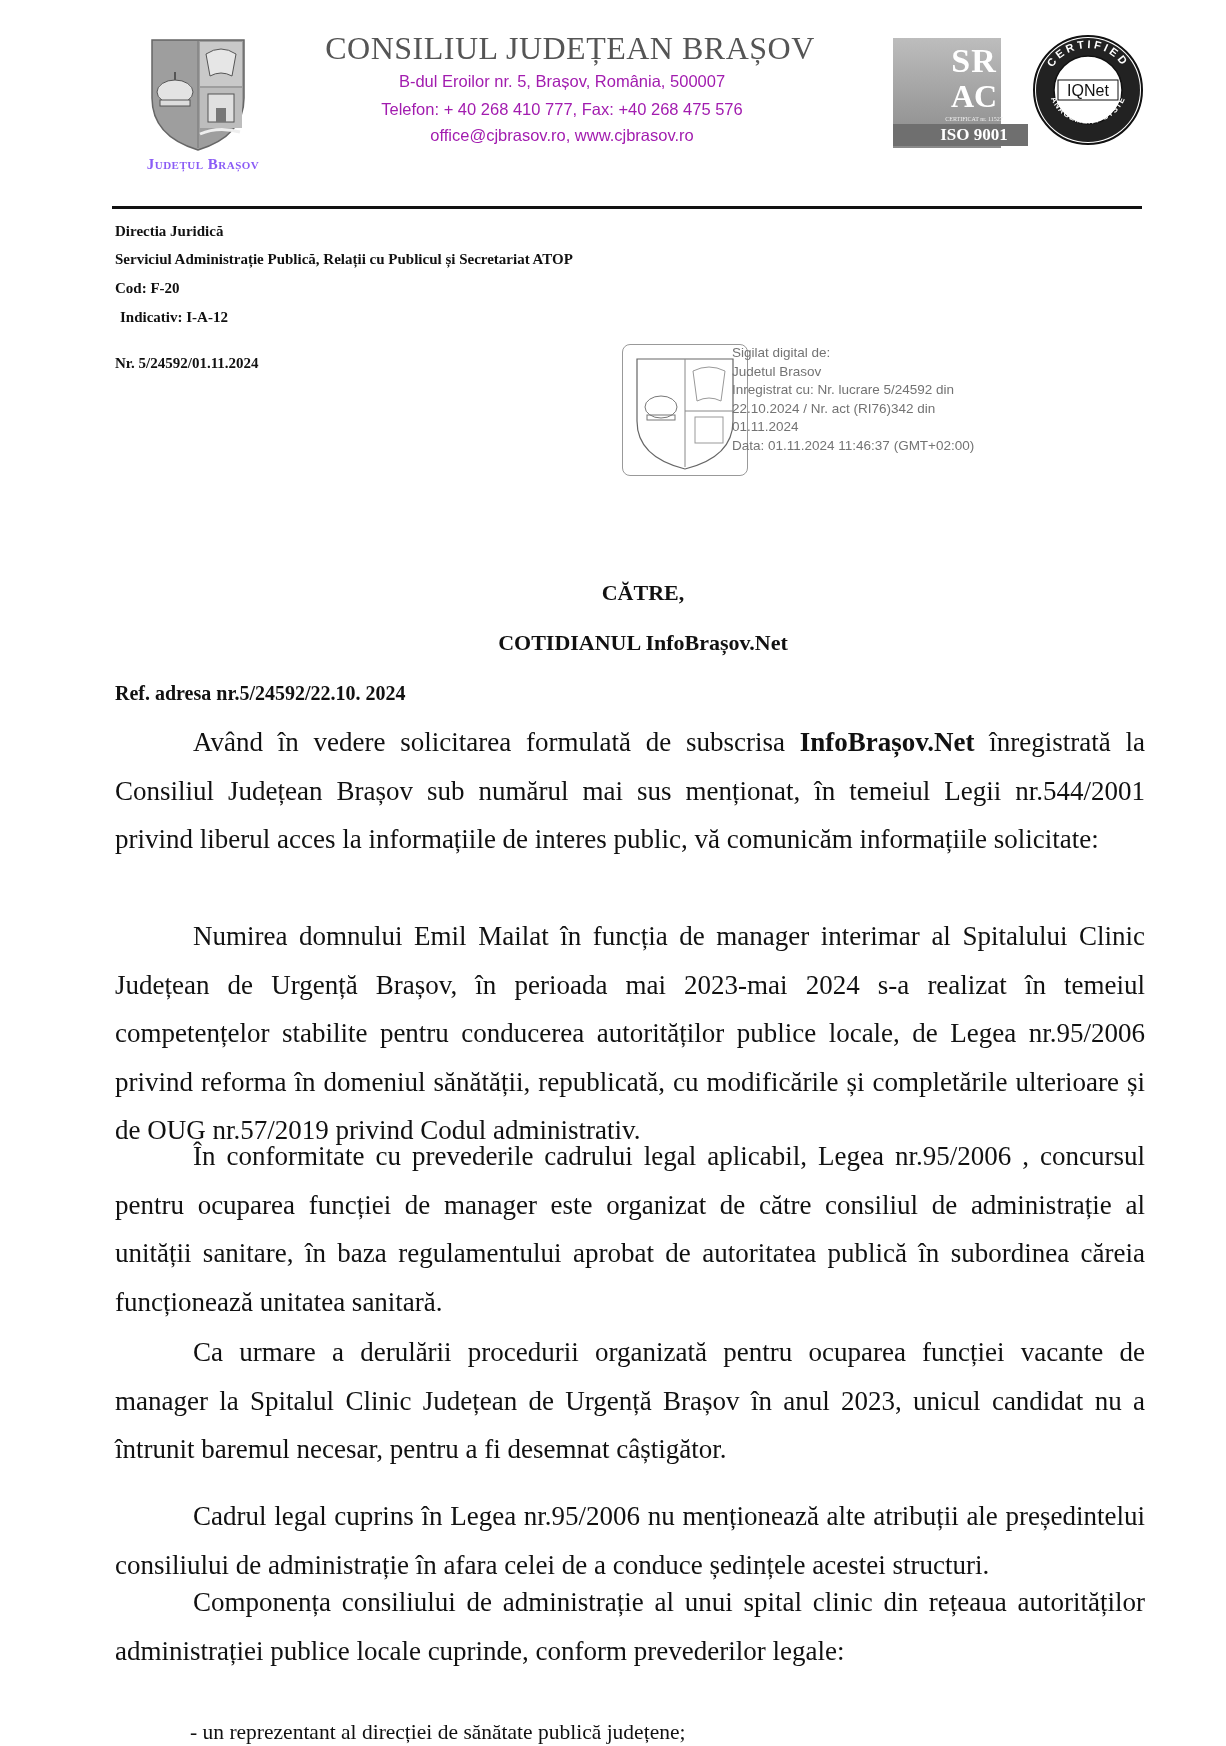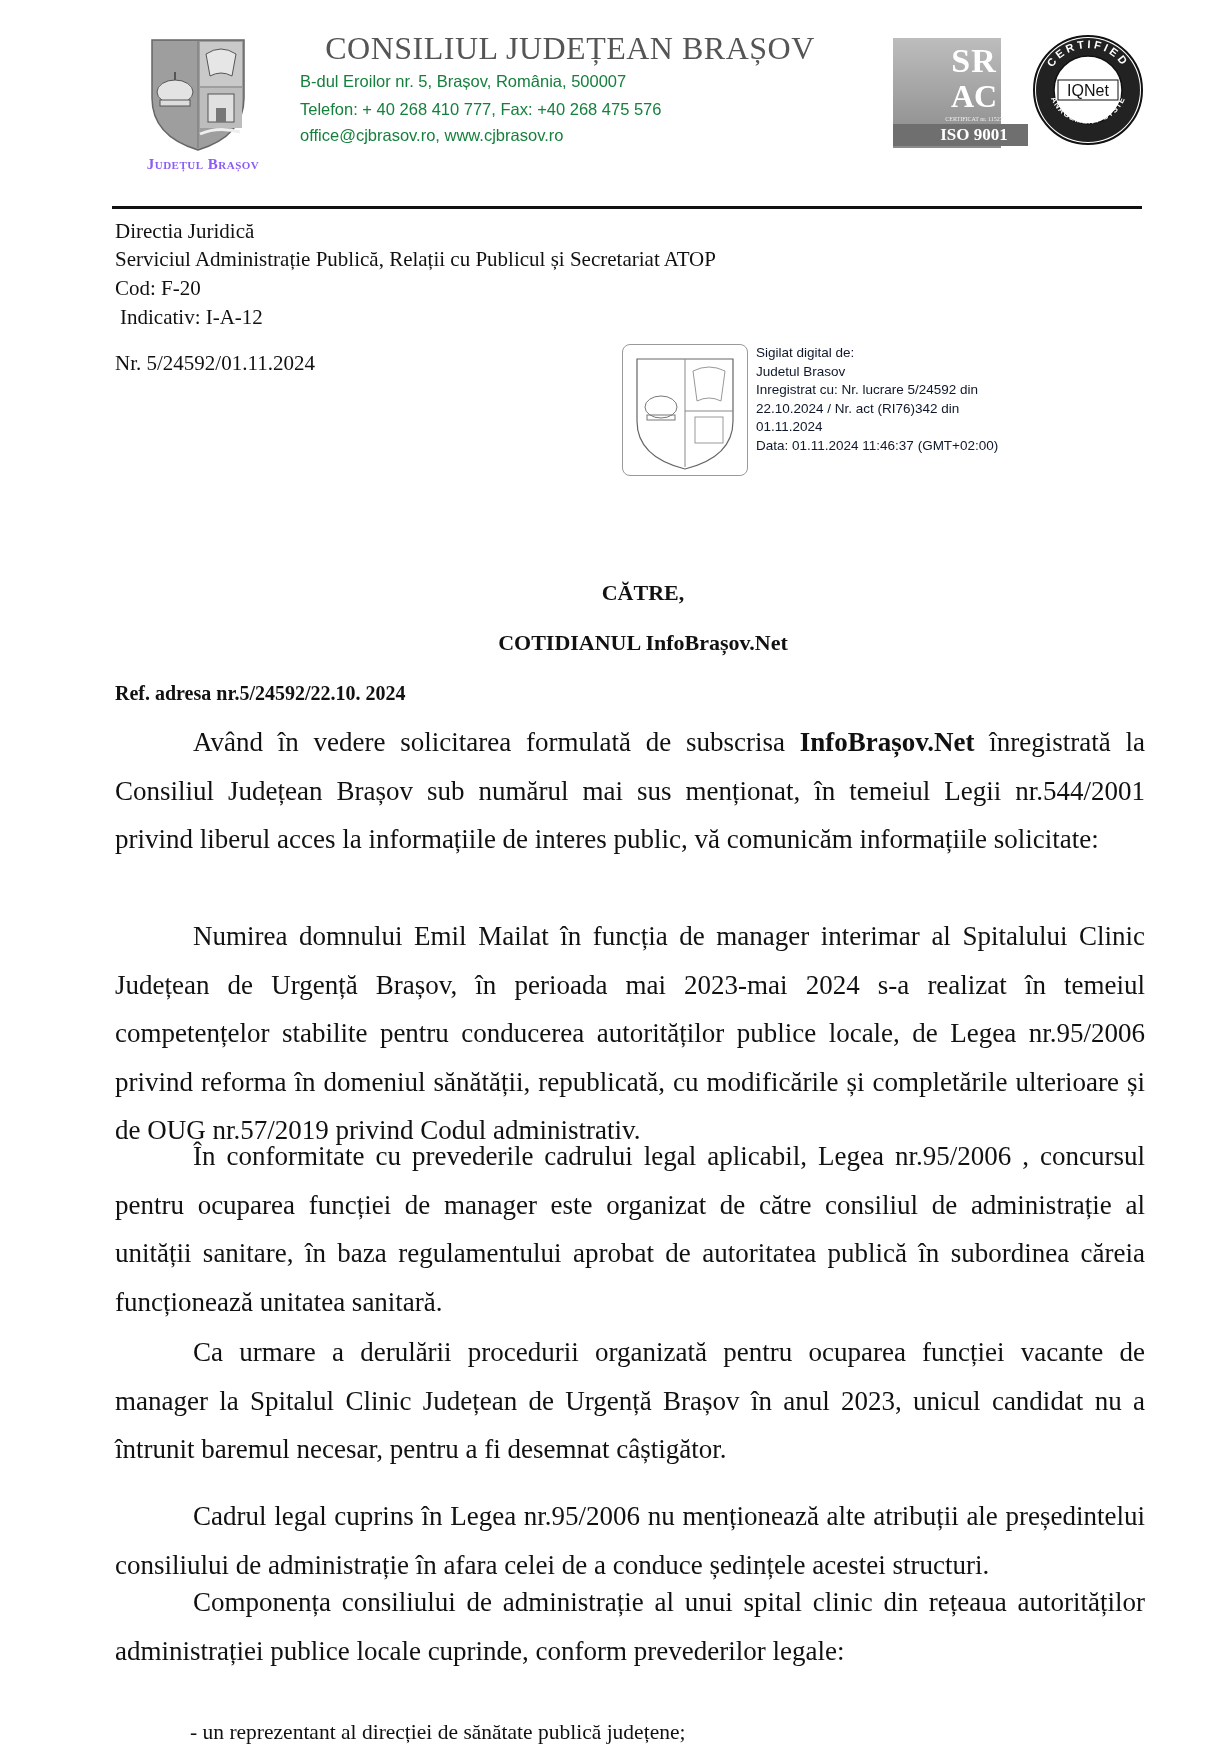--- a/index.html
+++ b/index.html
@@ -5,40 +5,40 @@
   html, body { margin: 0; padding: 0; background: #ffffff; }
   body { width: 1226px; height: 1746px; position: relative; overflow: hidden; color: #111; }
   .abs { position: absolute; }
   .serif { font-family: "Liberation Serif", "DejaVu Serif", serif; }
   .sans { font-family: "Liberation Sans", "DejaVu Sans", sans-serif; }
 
   
   #crest { left: 148px; top: 36px; width: 100px; height: 118px; }
   #county-label { left: 118px; top: 156px; width: 170px; text-align: center; font-size: 15px; letter-spacing: 0.5px; font-variant: small-caps; font-weight: bold; color: #8b5cf6; }
   #org-title { left: 300px; top: 30px; width: 540px; text-align: center; font-size: 32px; color: #555; letter-spacing: 0.5px; }
-  .contact { left: 300px; width: 540px; font-size: 16.5px; color: #15803d; }
+  .contact { left: 292px; width: 540px; text-align: center; font-size: 16.5px; color: #a21caf; }
   #addr { top: 72px; } #phone { top: 100px; } #email { top: 126px; }
 
   #srac { left: 893px; top: 38px; width: 108px; height: 110px; background: linear-gradient(#bdbdbd, #9e9e9e 60%, #8a8a8a); }
   #srac .big { position:absolute; left:0; width:100%; text-align:center; color:#fff; font-weight:bold; font-family:Liberation Serif, serif;padding-left:27px; }
   #srac .sr { top: 4px; font-size: 34px; letter-spacing: 1px; }
   #srac .ac { top: 40px; font-size: 32px; }
   #srac .cert { top: 78px; font-size: 6px; color:#eee; font-weight: normal; }
   #srac .iso { top: 86px; height: 22px; line-height: 22px; font-size: 17px; background:#6f6f6f; }
   #iqnet { left: 1032px; top: 34px; width: 112px; height: 112px; }
 
   #rule { left: 112px; top: 206px; width: 1030px; height: 3px; background: #111; }
 
   
-  .dept { left: 115px; font-size: 21px; font-weight: normal; line-height: 26px; }
+  .dept { left: 115px; font-size: 15px; font-weight: bold; line-height: 26px; }
   #d1 { top: 218px; } #d2 { top: 246px; } #d3 { top: 275px; } #d4 { top: 304px; left: 120px; } #d5 { top: 334px; margin-top: 16px; }
 
   
   #seal-box { left: 622px; top: 344px; width: 124px; height: 130px; border: 1px solid #999; border-radius: 8px; }
-  #seal-text { left: 756px; top: 344px; width: 330px; font-size: 13.5px; line-height: 18.5px; color: #0f172a; }
+  #seal-text { left: 732px; top: 344px; width: 330px; font-size: 13.5px; line-height: 18.5px; color: #737373; }
 
   
   .center-title { left: 0; width: 1226px; text-align: center; font-size: 22px; font-weight: bold; }
   #to-label { top: 580px; left: 30px; }
   #recipient { top: 630px; left: 30px; }
   #ref { left: 115px; top: 682px; font-size: 20px; font-weight: bold; }
 
   .para { left: 115px; width: 1030px; font-size: 27px; line-height: 48.5px; text-align: justify; text-indent: 78px; }
   #p1 { top: 718px; }
   #p2 { top: 912px; }

